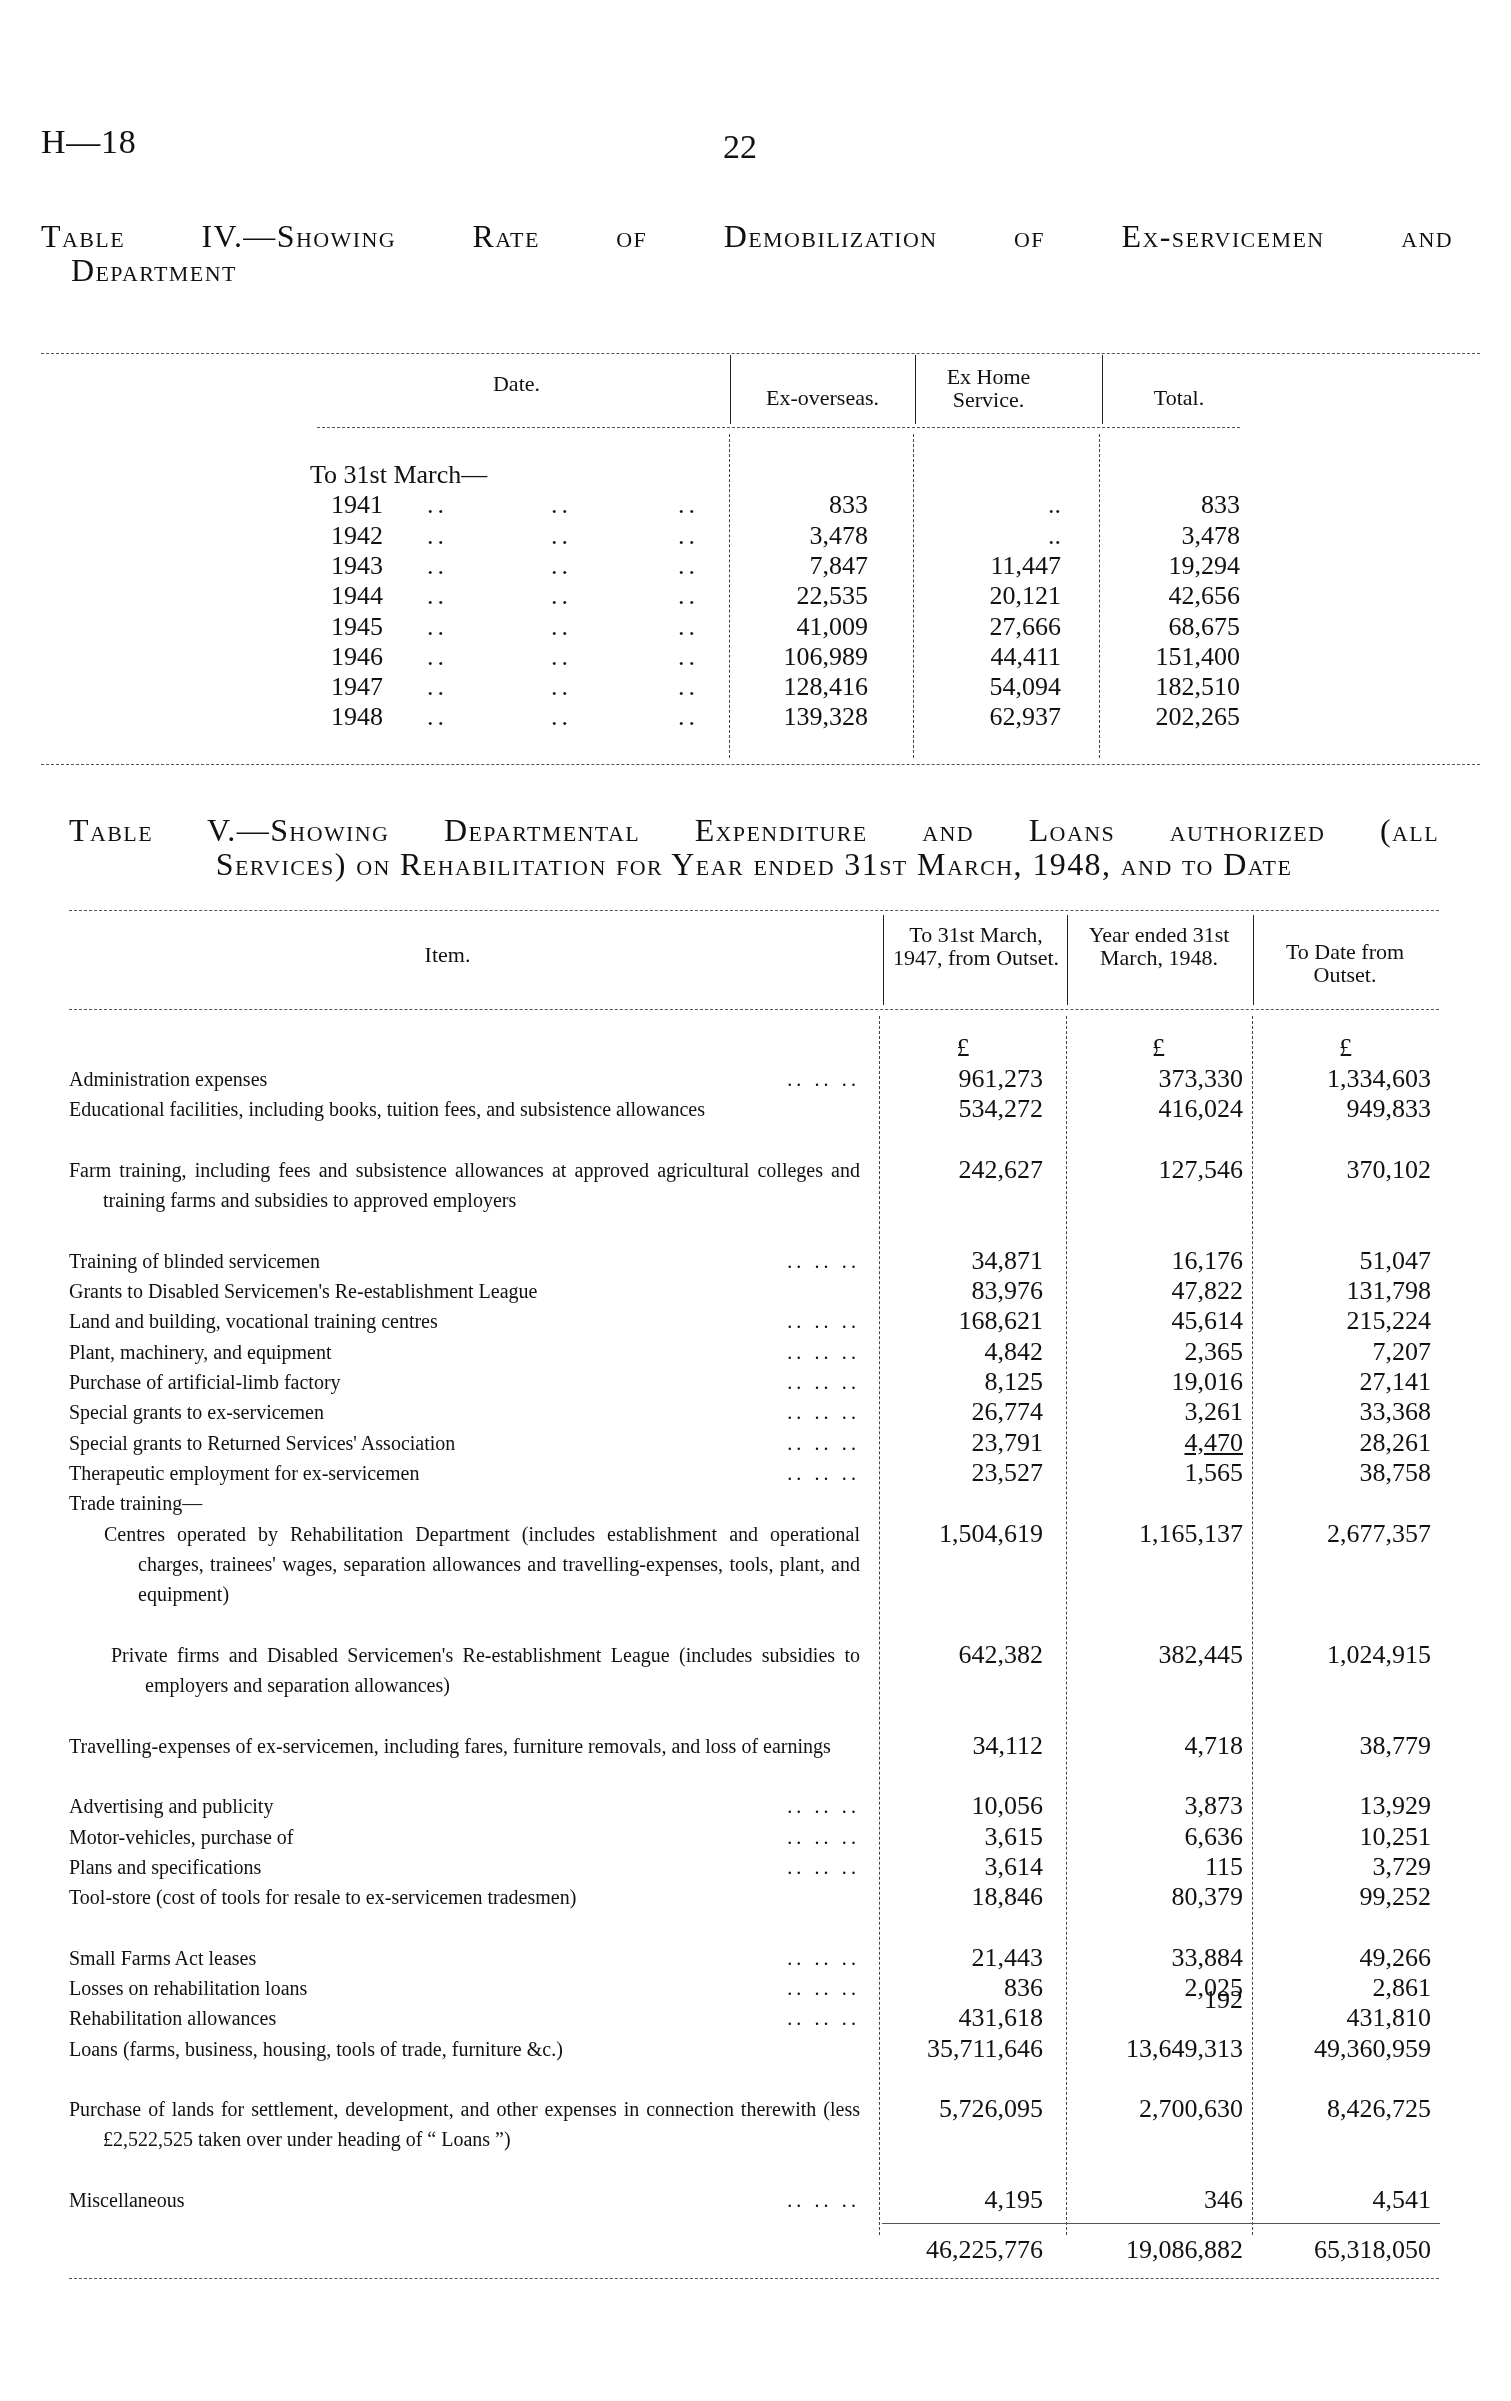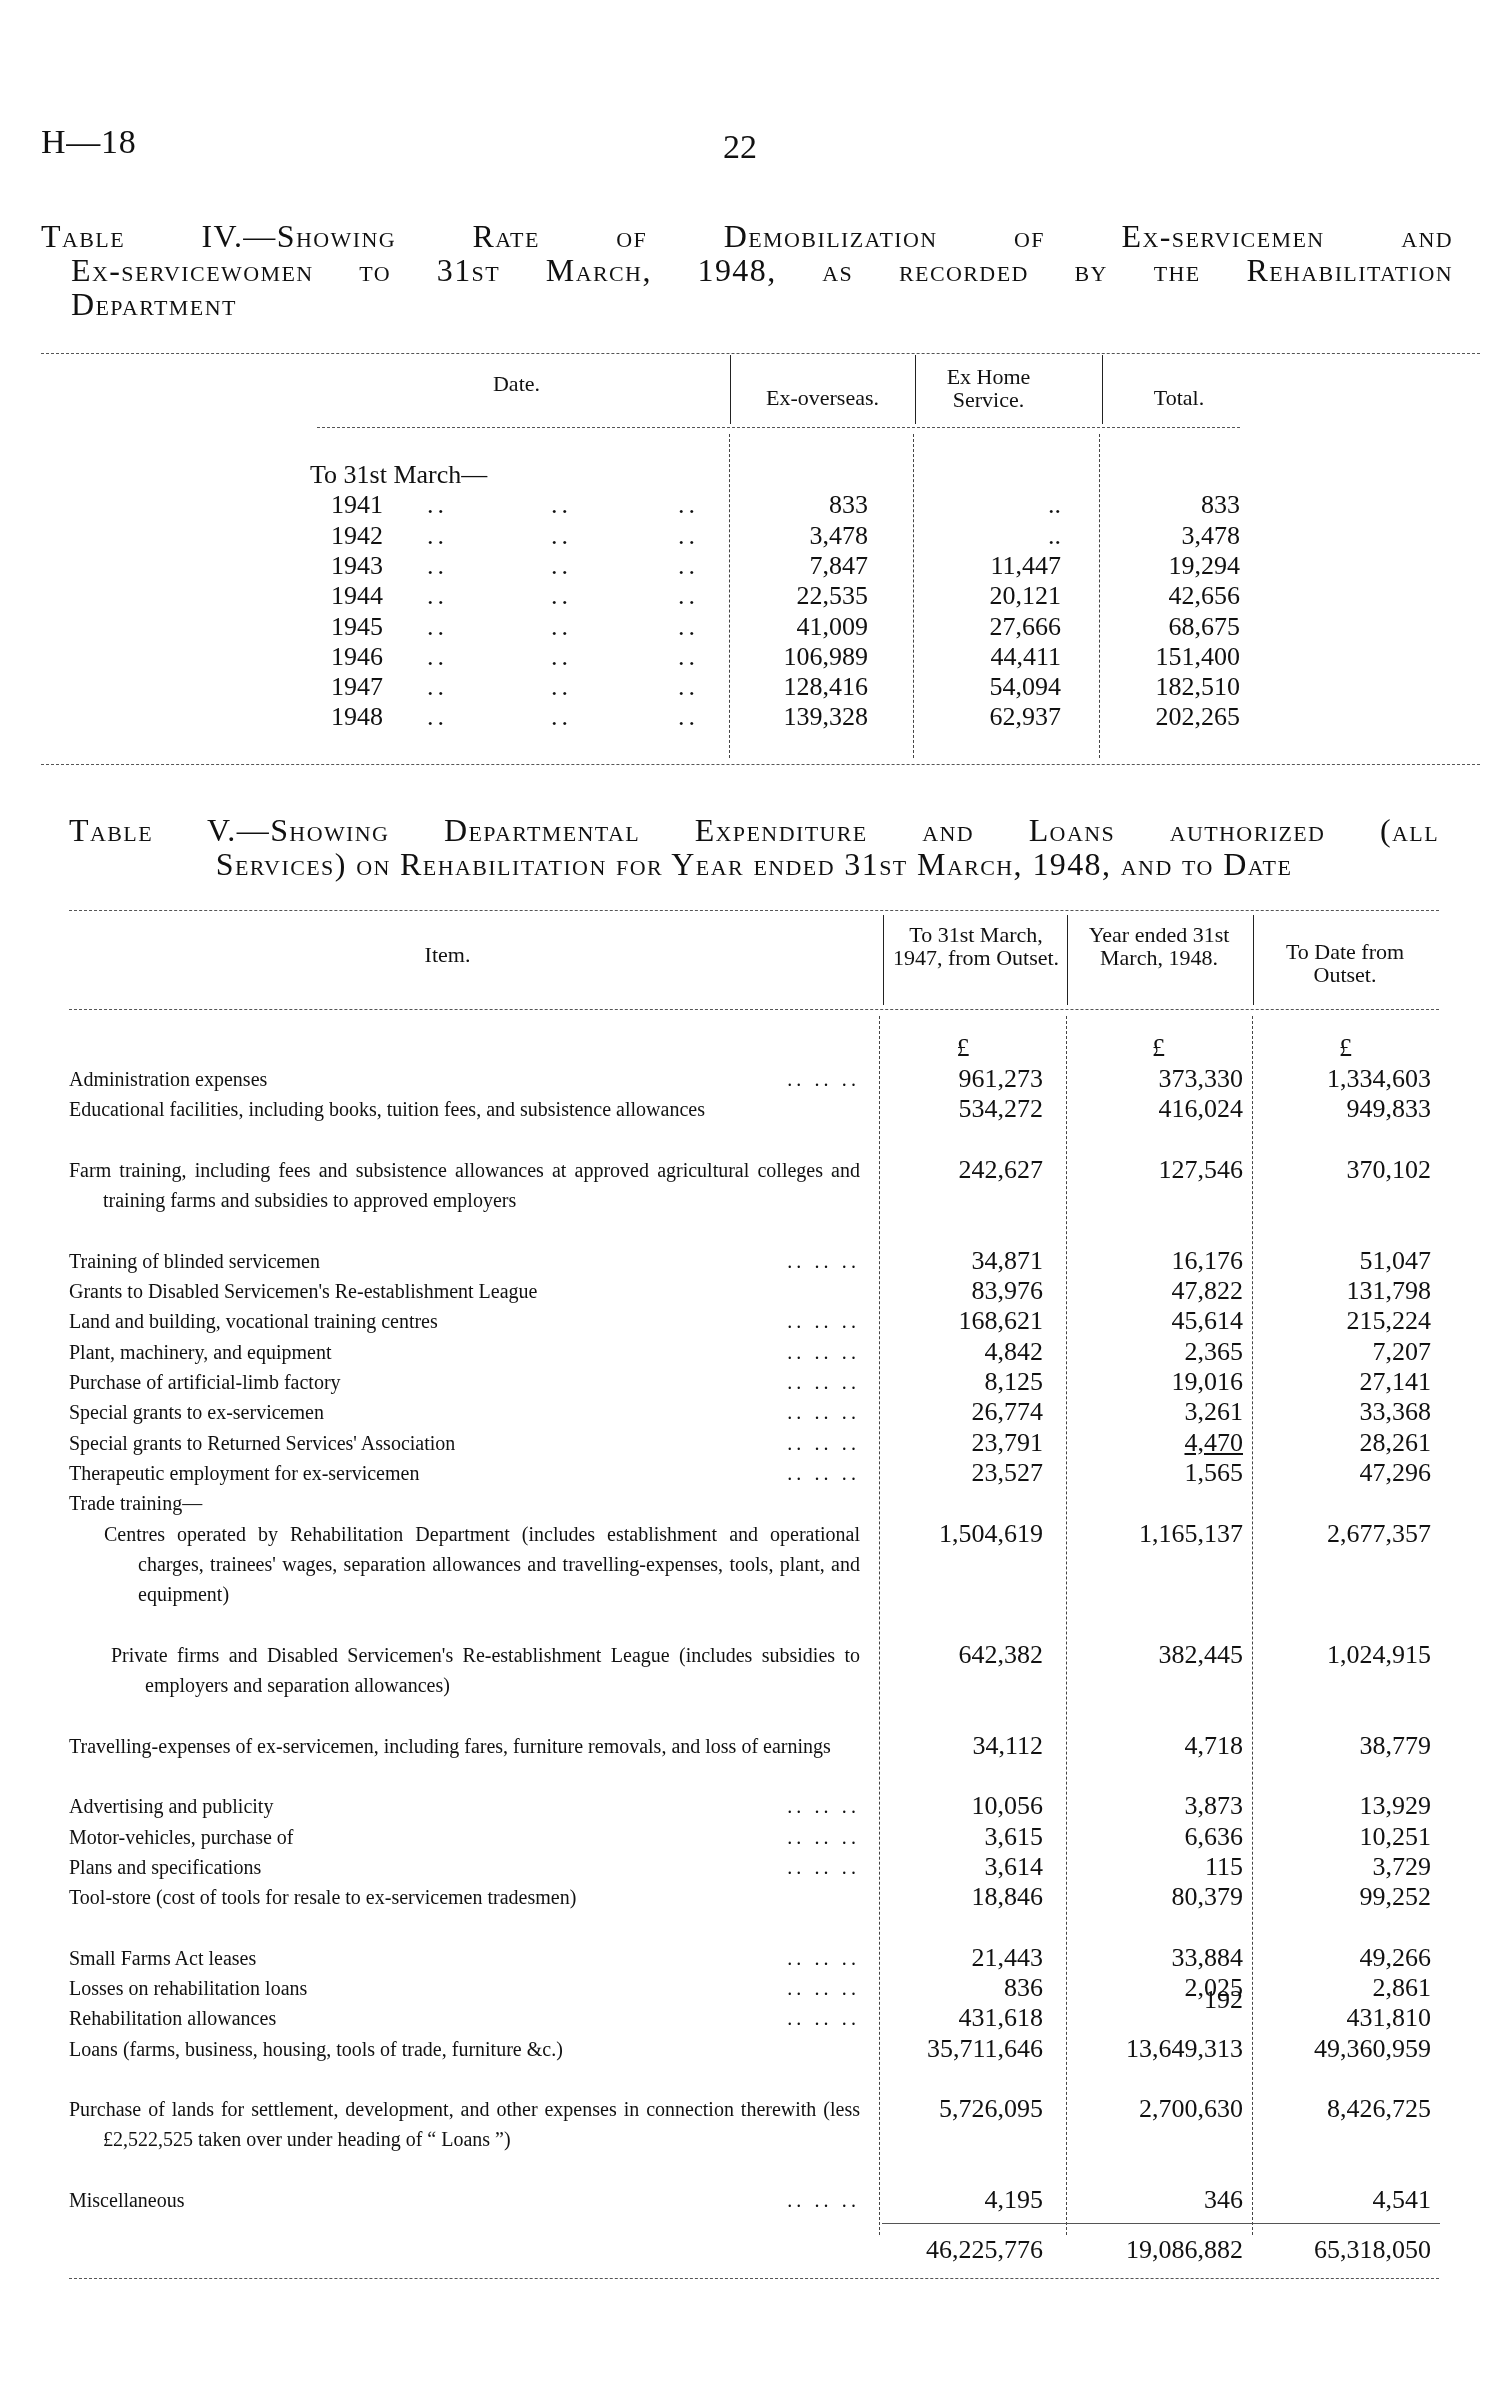--- a/index.html
+++ b/index.html
@@ -45,21 +45,20 @@
   .pound { text-align: center; }
 </style>
 </head>
 <body>
 
 <div class="abs page-code">H—18</div>
 <div class="abs page-num">22</div>
 
 <div class="abs title t4-title">
   <span class="l1">Table IV.—Showing Rate of Demobilization of Ex-servicemen and</span>
-  <span class="l2">Ex-servicewomen to 31st March, 1948, as recorded by the Rehabilitation</span>
   <span class="l3">Department</span>
 </div>
 
 <div>
   <div class="rule" style="left:41px; top:353px; width:1439px;"></div>
   <div class="vline" style="left:730px; top:355px; height:69px;"></div>
   <div class="vline" style="left:915px; top:355px; height:69px;"></div>
   <div class="vline" style="left:1102px; top:355px; height:69px;"></div>
 
   <div class="t4-hdr" style="left:413px; top:372px; width:207px;">Date.</div>
@@ -266,21 +265,21 @@
         <div class="money c2" style="top: 1428px; text-decoration: underline;">4,470</div>
         <div class="money c3" style="top: 1428px;">28,261</div>
       </div>
       <div>
         <div class="item" style="top: 1458px;">
           <span class="txt">Therapeutic employment for ex-servicemen</span>
           <span class="lead">..   ..   ..</span>
         </div>
         <div class="money c1" style="top: 1458px;">23,527</div>
         <div class="money c2" style="top: 1458px;">1,565</div>
-        <div class="money c3" style="top: 1458px;">47,296</div>
+        <div class="money c3" style="top: 1458px;">38,758</div>
       </div>
       <div>
         <div class="item" style="top: 1488px;">
           <span class="txt">Trade training—</span>
         </div>
         <div class="money c1" style="top: 1488px;"></div>
         <div class="money c2" style="top: 1488px;"></div>
         <div class="money c3" style="top: 1488px;"></div>
       </div>
       <div>

